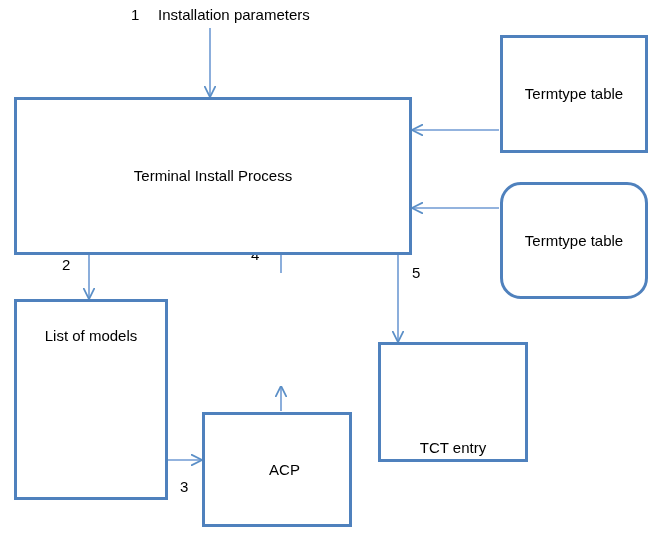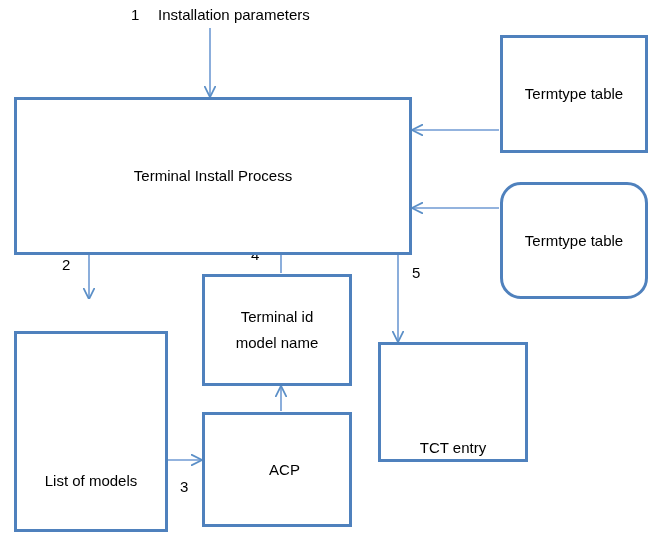--- a/index.html
+++ b/index.html
@@ -38,21 +38,21 @@
   }
   .node .label {
     display: block;
     white-space: pre-line;
   }
   
   #node-terminal-install-process { left: 14px;  top: 97px;  width: 398px; height: 158px; }
   #node-terminal-table           { left: 500px; top: 35px;  width: 148px; height: 118px; }
   #node-termtype-table           { left: 500px; top: 182px; width: 148px; height: 117px; border-radius: 21px; }
   #node-list-of-models           { left: 14px;  top: 299px; width: 154px; height: 201px;
-                                   align-items: flex-end; margin-top: 32px; }
+                                   align-items: flex-start; }
   #node-terminal-id-model-name   { left: 202px; top: 274px; width: 150px; height: 112px; }
   #node-acp                      { left: 202px; top: 412px; width: 150px; height: 115px; padding-left: 15px; }
   #node-tct-entry                { left: 378px; top: 342px; width: 150px; height: 120px; align-items: flex-end; }
 
   #node-list-of-models .label { line-height: 1.5; }
   #node-list-of-models .lom-title { display:block; margin-bottom: 14px; }
   #node-list-of-models .lom-fields { display:block; font-weight: 700; }
 
   #node-terminal-id-model-name .label { line-height: 1.75; }
 
@@ -124,24 +124,20 @@
   <div class="node" id="node-termtype-table">
     <span class="label">Termtype table</span>
   </div>
 
   <div class="node" id="node-list-of-models">
     <span class="label">
       <span class="lom-title">List of models</span>
     </span>
   </div>
 
-  <div class="node" id="node-terminal-id-model-name">
-    <span class="label">Terminal id
-model name</span>
-  </div>
 
   <div class="node" id="node-acp">
     <span class="label">ACP</span>
   </div>
 
   <div class="node" id="node-tct-entry">
     <span class="label">TCT entry</span>
   </div>
 
 </div>

